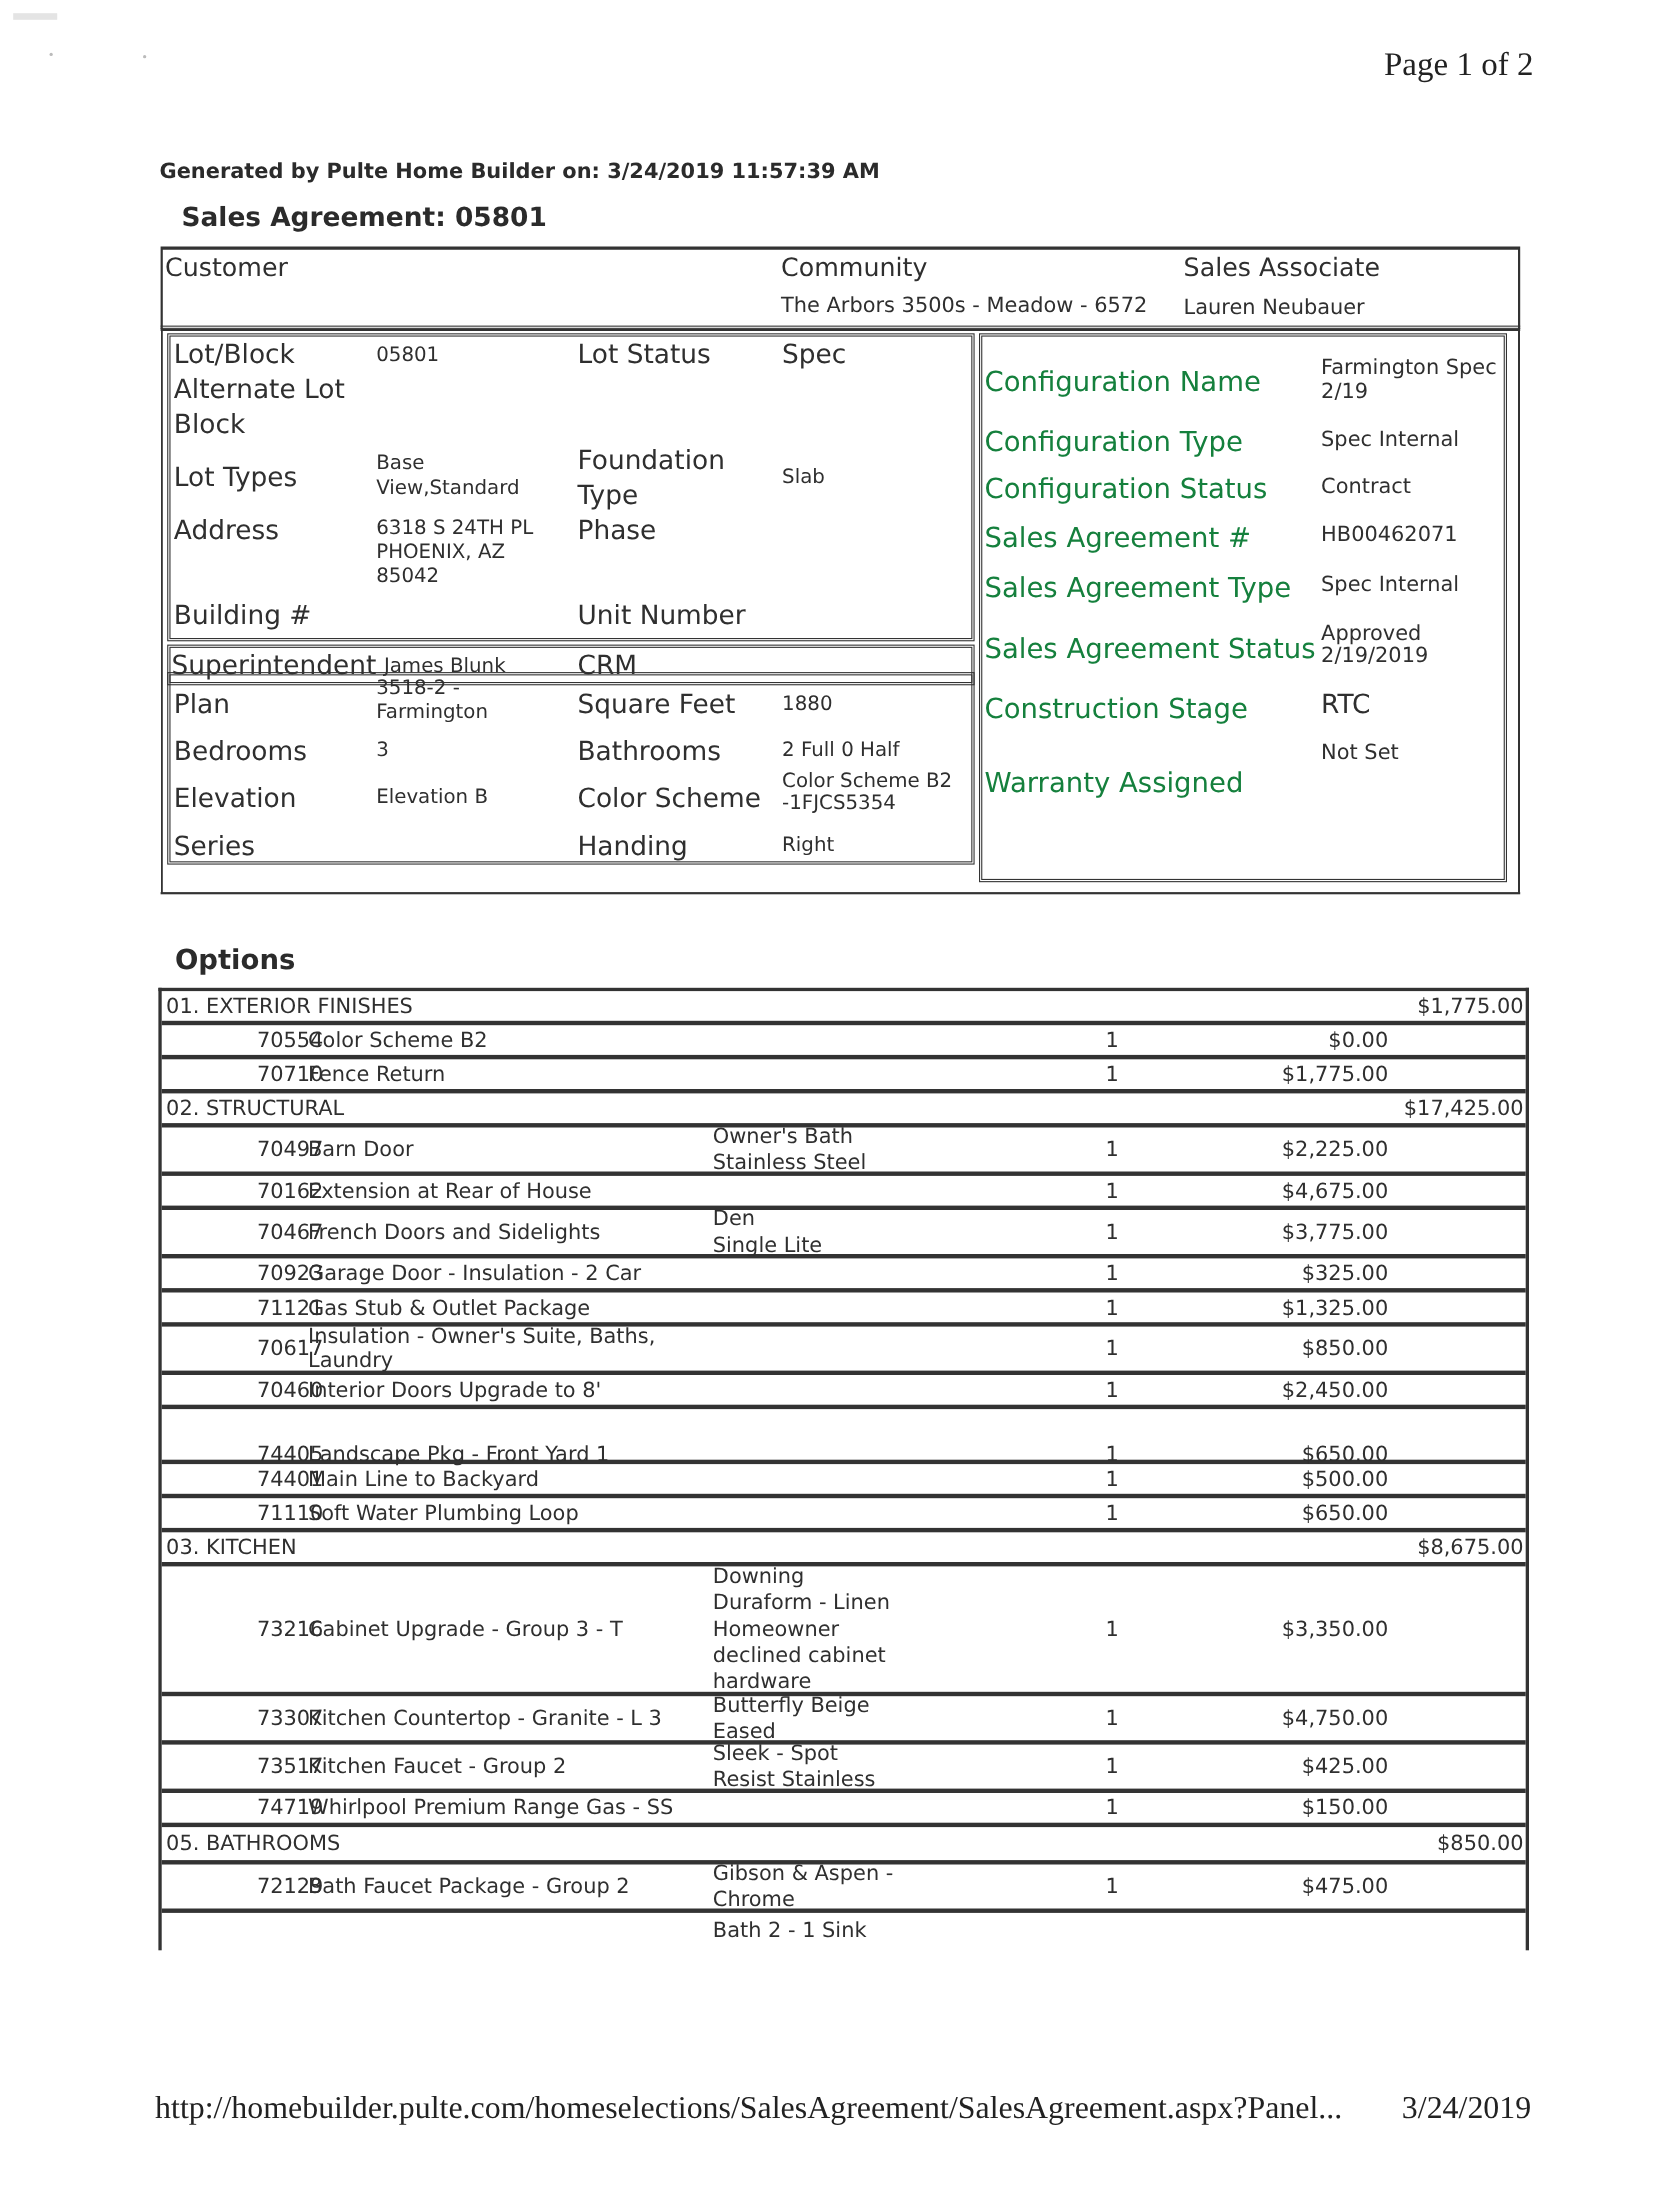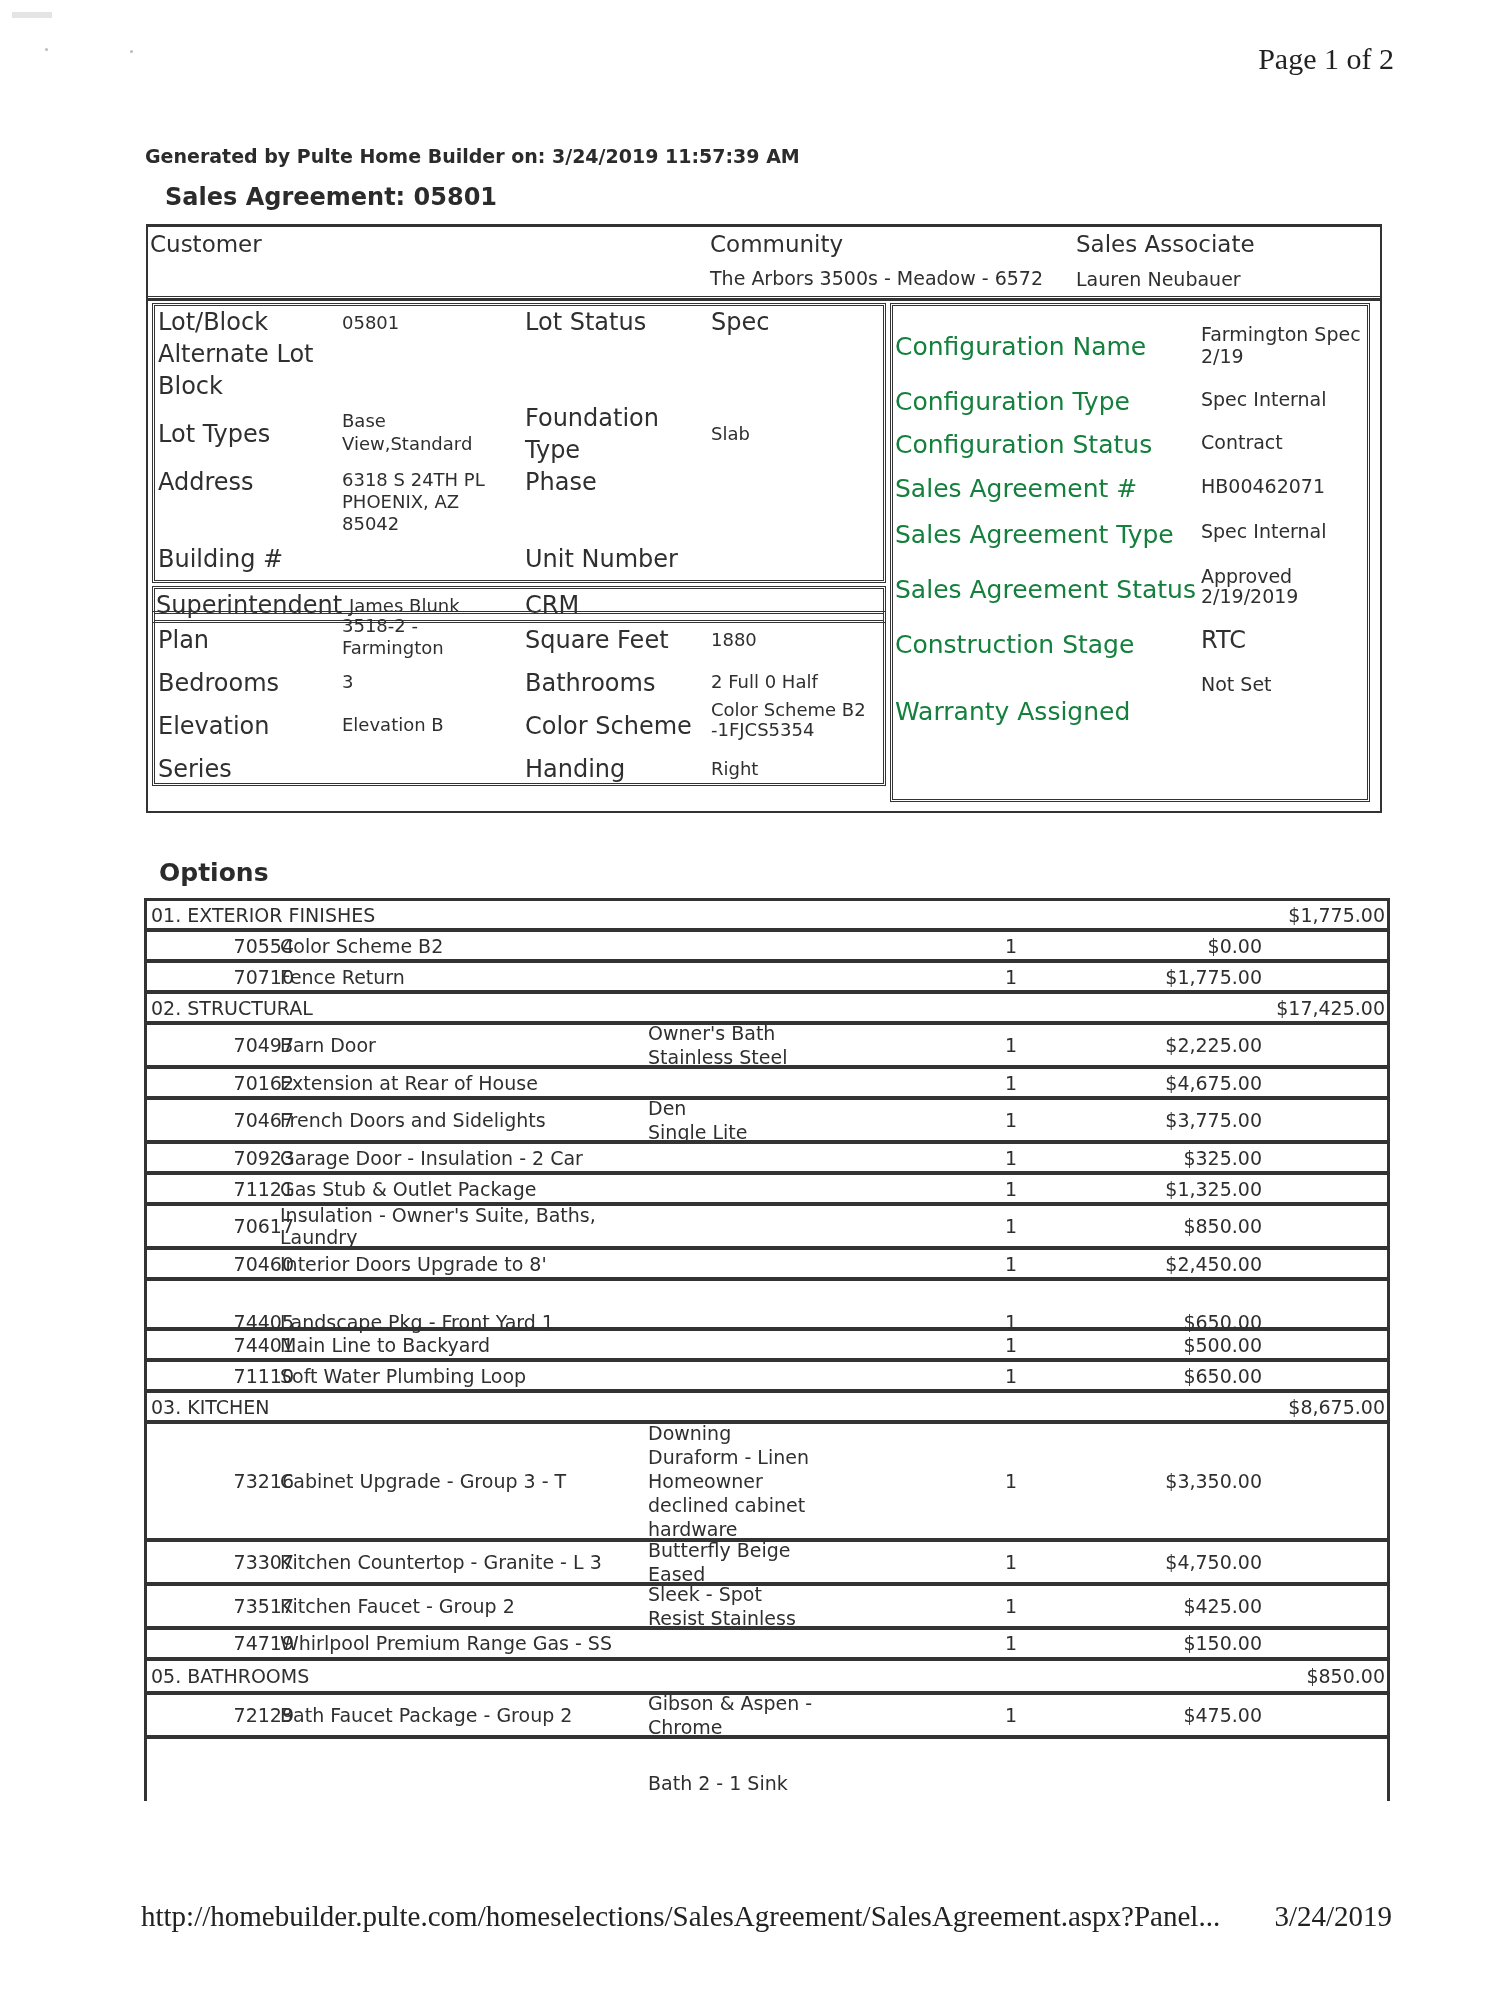--- a/index.html
+++ b/index.html
@@ -323,21 +323,21 @@
       <span class="desc">
         <div>Bath Faucet Package - Group 2</div>
       </span>
       <span class="spec">
         <div>Gibson &amp; Aspen -</div>
         <div>Chrome</div>
       </span>
       <span class="qty">1</span>
       <span class="price">$475.00</span>
     </div>
-    <div class="row last" style="height: 34px; margin-top: 28px;">
+    <div class="row last" style="height: 34px;">
       <span class="spec" style="top: 4px; transform: none;">
         <div>Bath 2 - 1 Sink</div>
       </span>
     </div>
   </div>
 
 <div id="footer-url" class="abs serif">http://homebuilder.pulte.com/homeselections/SalesAgreement/SalesAgreement.aspx?Panel...</div>
 <div id="footer-date" class="abs serif">3/24/2019</div>
 
 </body></html>

